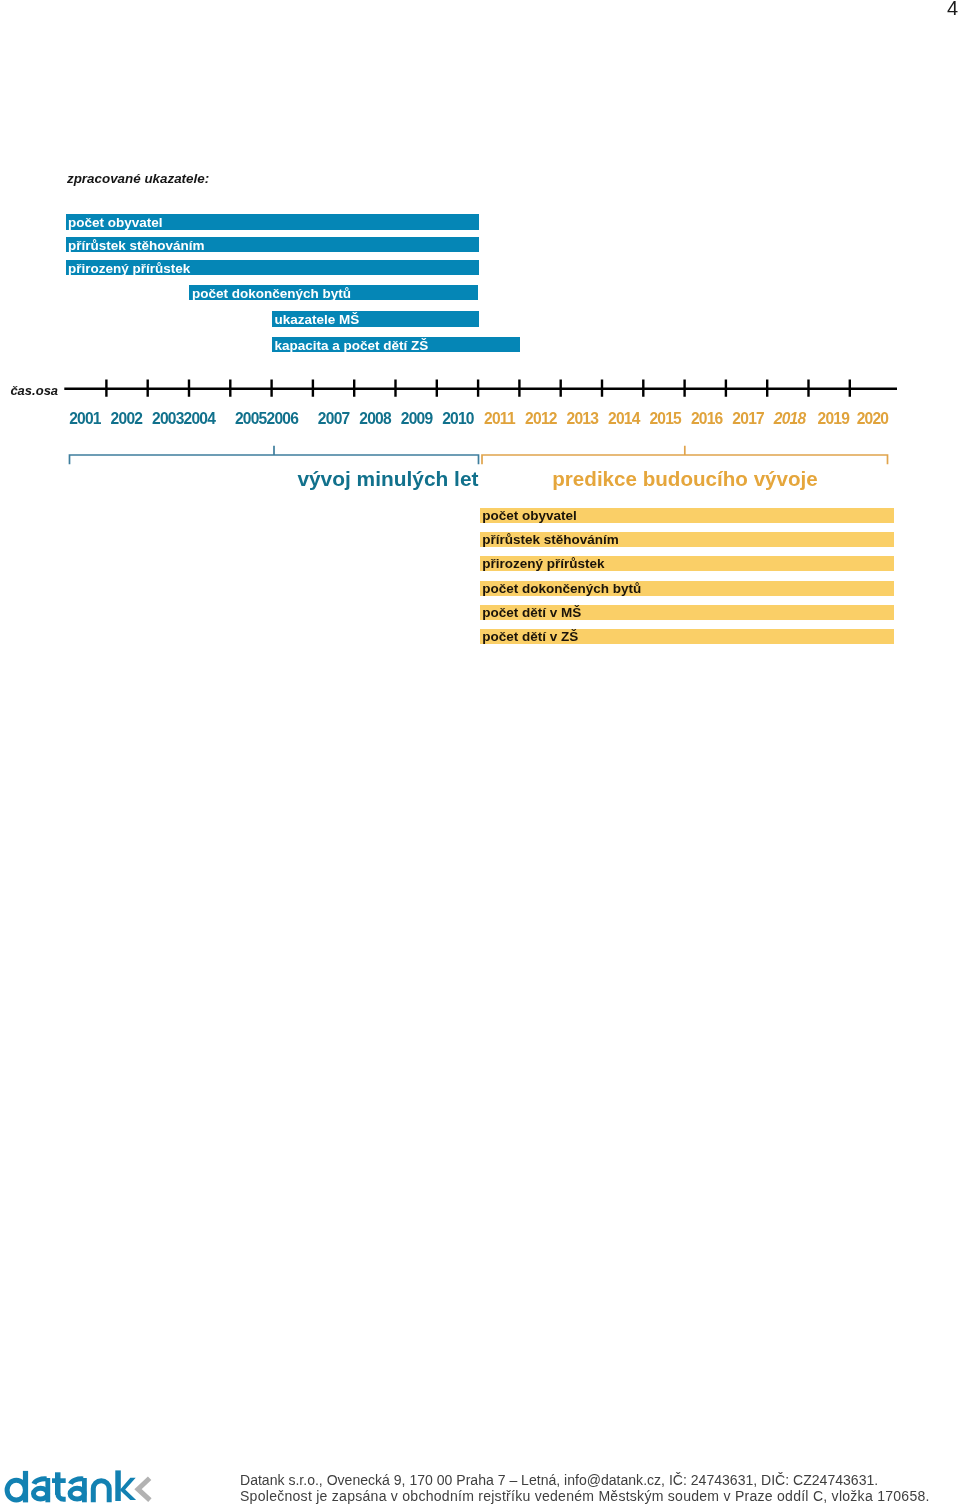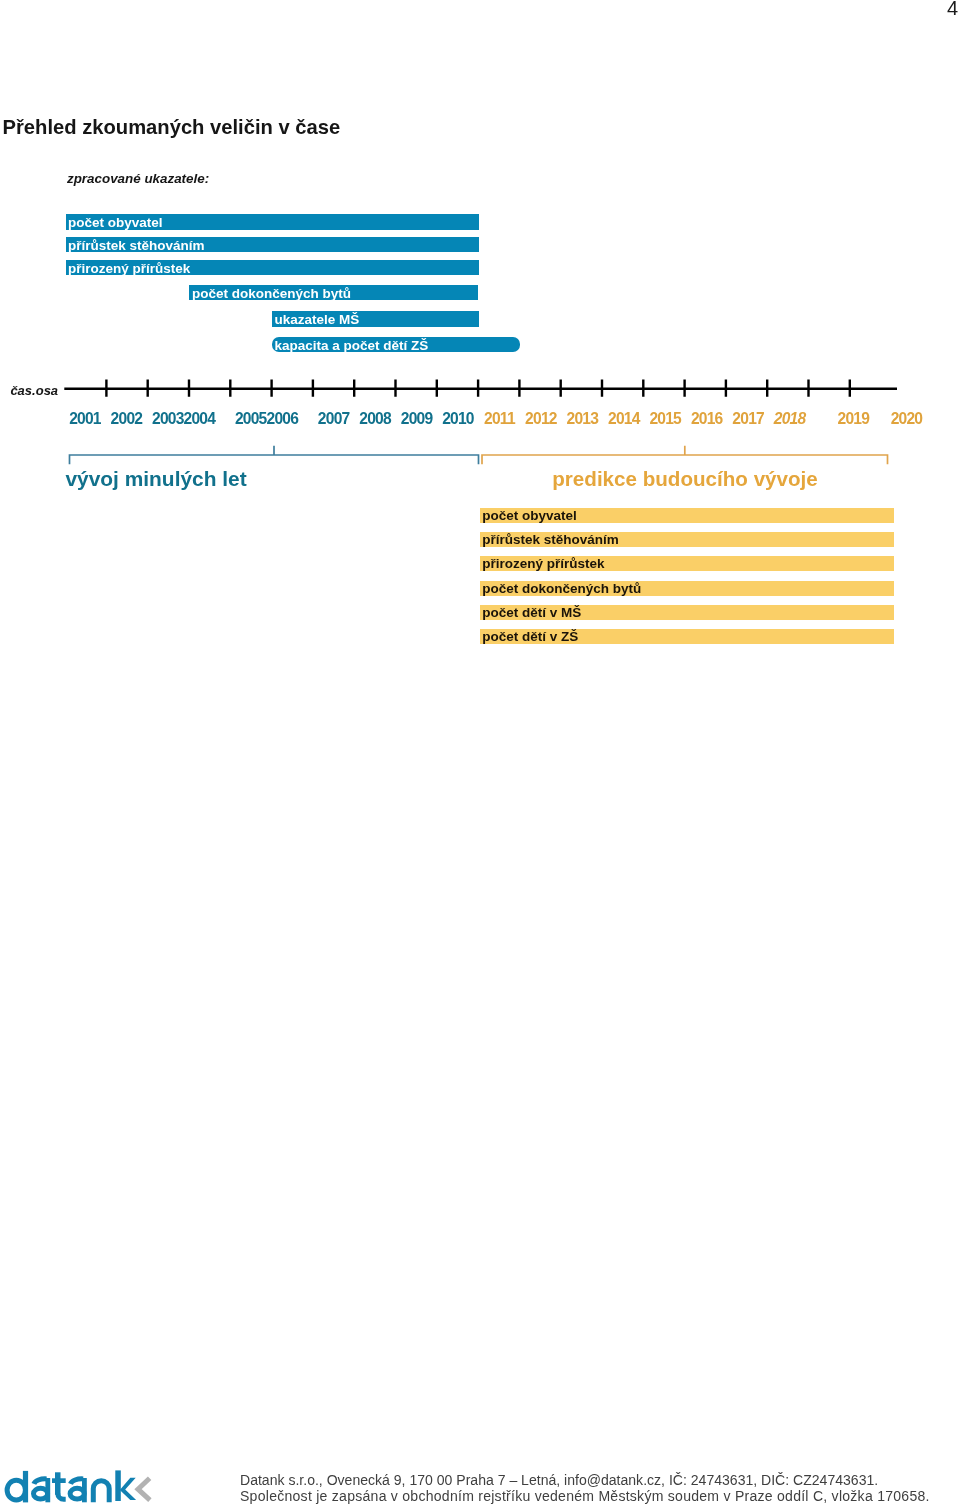--- a/index.html
+++ b/index.html
@@ -24,46 +24,45 @@
   #axis-label{position:absolute;left:10.4px;top:382.5px;font-size:13px;font-weight:bold;
      font-style:italic;color:#161616;line-height:15px;white-space:nowrap;}
   #axis-svg{position:absolute;left:0;top:370px;}
   .year{position:absolute;top:411.4px;font-size:15.6px;font-weight:bold;
      line-height:16px;text-align:center;letter-spacing:-0.78px;text-indent:-0.78px;}
   .year.past{color:#11718C;}
   .year.future{color:#E0A33C;}
   
   #brackets-svg{position:absolute;left:0;top:440px;}
   #past-label{position:absolute;font-size:20.9px;font-weight:bold;color:#11718C;
-     line-height:20px;text-align:left;}
+     line-height:20px;text-align:right;}
   #future-label{position:absolute;font-size:20.6px;font-weight:bold;color:#E5A63C;
      line-height:20px;text-align:center;}
   
   .orangebar{position:absolute;height:15.0px;background:#FACF67;color:#1b1409;
      font-size:13.5px;font-weight:bold;line-height:15.8px;box-sizing:border-box;
      padding-left:2.7px;white-space:nowrap;}
   
   #footer-logo{position:absolute;left:0px;top:1468px;}
   .footer-line{position:absolute;left:240px;font-size:14.05px;color:#3f3f3f;
      line-height:16px;white-space:nowrap;}
 </style>
 </head>
 <body>
 
 <div class="page">
   <div id="page-number">4</div>
-  <h1 id="page-title">Přehled zkoumaných veličin v čase</h1>
   <div id="subtitle">zpracované ukazatele:</div>
   <div id="blue-bars">
       <div class="bluebar" style="left: 65.5px; width: 413px; top: 214px;"><span>počet obyvatel</span></div>
       <div class="bluebar" style="left: 65.5px; width: 413px; top: 236.6px;"><span>přírůstek stěhováním</span></div>
       <div class="bluebar" style="left: 65.5px; width: 413px; top: 259.8px;"><span>přirozený přírůstek</span></div>
       <div class="bluebar" style="left: 189.4px; width: 289.1px; top: 284.6px;"><span>počet dokončených bytů</span></div>
       <div class="bluebar" style="left: 272px; width: 206.5px; top: 311.4px;"><span>ukazatele MŠ</span></div>
-      <div class="bluebar" style="left: 272px; width: 247.8px; top: 336.8px; border-radius: 7px;"><span>kapacita a počet dětí ZŠ</span></div>
+      <div class="bluebar" style="left: 272px; width: 247.8px; top: 336.8px;"><span>kapacita a počet dětí ZŠ</span></div>
     </div>
   <div id="axis-label">čas.osa</div>
   <div id="axis-holder">
       <svg id="axis-svg" width="960" height="30">
         <path d="M64.3 18.8 H 897.0 M106.4 9.600000000000001 V 26.700000000000003 M147.7 9.600000000000001 V 26.700000000000003 M189.0 9.600000000000001 V 26.700000000000003 M230.3 9.600000000000001 V 26.700000000000003 M271.6 9.600000000000001 V 26.700000000000003 M312.9 9.600000000000001 V 26.700000000000003 M354.2 9.600000000000001 V 26.700000000000003 M395.5 9.600000000000001 V 26.700000000000003 M436.8 9.600000000000001 V 26.700000000000003 M478.1 9.600000000000001 V 26.700000000000003 M519.4 9.600000000000001 V 26.700000000000003 M560.7 9.600000000000001 V 26.700000000000003 M602.0 9.600000000000001 V 26.700000000000003 M643.3 9.600000000000001 V 26.700000000000003 M684.6 9.600000000000001 V 26.700000000000003 M725.9 9.600000000000001 V 26.700000000000003 M767.2 9.600000000000001 V 26.700000000000003 M808.5 9.600000000000001 V 26.700000000000003 M849.8 9.600000000000001 V 26.700000000000003" stroke="#000" stroke-width="2.4" fill="none"></path>
       </svg>
     </div>
   <div id="years">
       <div class="year past" style="left: 64.6px; width: 41.45px;">2001</div>
       <div class="year past" style="left: 106.05px; width: 41.45px;">2002</div>
@@ -76,22 +75,22 @@
       <div class="year past" style="left: 396.2px; width: 41.45px;">2009</div>
       <div class="year past" style="left: 437.65px; width: 41.45px;">2010</div>
       <div class="year future" style="left: 479.1px; width: 41.45px;">2011</div>
       <div class="year future" style="left: 520.55px; width: 41.45px;">2012</div>
       <div class="year future" style="left: 562px; width: 41.45px;">2013</div>
       <div class="year future" style="left: 603.45px; width: 41.45px;">2014</div>
       <div class="year future" style="left: 644.9px; width: 41.45px;">2015</div>
       <div class="year future" style="left: 686.35px; width: 41.45px;">2016</div>
       <div class="year future" style="left: 727.8px; width: 41.45px;">2017</div>
       <div class="year future" style="left: 769.25px; width: 41.45px; font-style: italic;">2018</div>
-      <div class="year future" style="left: 833px; width: 41.45px; text-align: center;">2019</div>
-      <div class="year future" style="left: 852.15px; width: 41.45px; margin-left: 34px;">2020</div>
+      <div class="year future" style="left: 813px; width: 41.45px; text-align: center;">2019</div>
+      <div class="year future" style="left: 852.15px; width: 41.45px;">2020</div>
     </div>
   <div id="brackets">
       <svg id="brackets-svg" width="960" height="30">
         <path d="M69.5 24.3 V 15 H 478.5 V 24.3 M274.0 15 V 5.699999999999999" stroke="#3E7E9D" stroke-width="1.7" fill="none"></path>
         <path d="M482.0 24.3 V 15 H 887.5 V 24.3 M684.8 15 V 5.699999999999999" stroke="#E0A44C" stroke-width="1.7" fill="none"></path>
       </svg>
       <div id="past-label" style="left: 65.5px; width: 413px; top: 468.5px;">vývoj minulých let</div>
       <div id="future-label" style="left: 478.5px; width: 413px; top: 468.5px;">predikce budoucího vývoje</div>
     </div>
   <div id="orange-bars">

